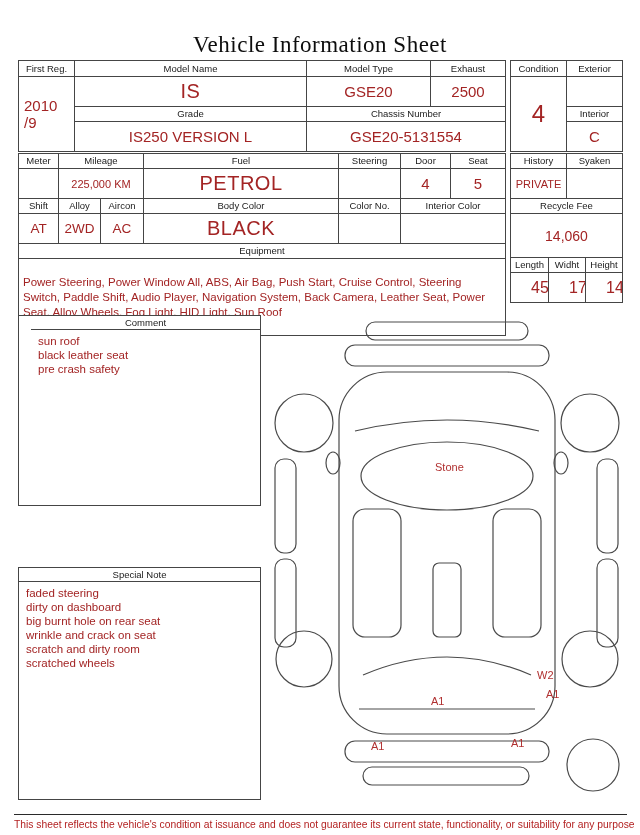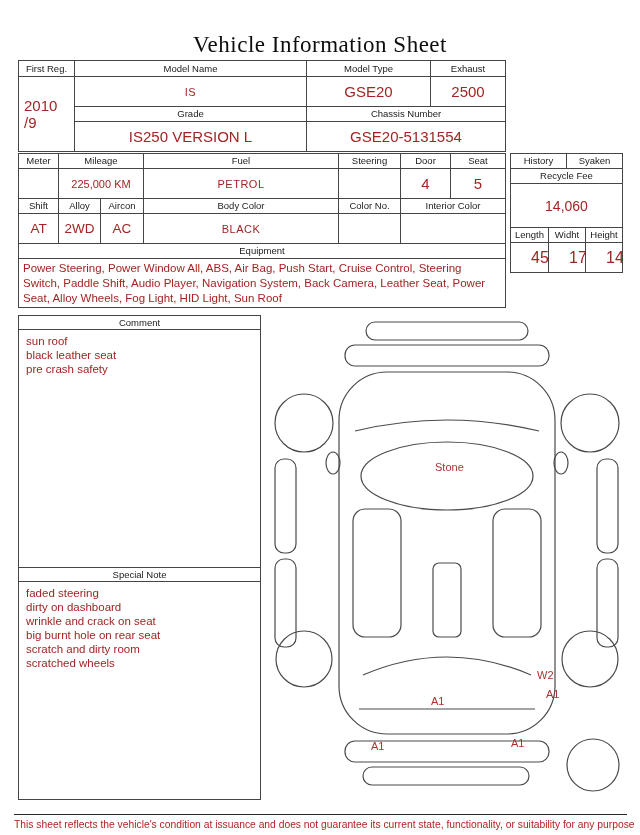--- a/index.html
+++ b/index.html
@@ -12,27 +12,27 @@
 
   .title { position:absolute; top:12px; left:0; width:100%; text-align:center;
            font-family:"Liberation Serif", serif; font-size:23px; color:#0d0d0d; letter-spacing:0.5px;margin-top:20px; }
 
   table.tbl { border-collapse:collapse; table-layout:fixed; background:#fff; }
   .tbl td { border:1px solid var(--border); text-align:center; vertical-align:middle; overflow:hidden; }
   td.lbl { font-size:9.5px; color:#1a1a1a; height:15px; line-height:12px; padding:1px 2px; white-space:nowrap;margin-top:48px; }
   td.val { color:var(--red); font-size:15px; height:30px; white-space:nowrap; }
   td.firstreg { text-align:left; padding-left:5px; font-size:15px; line-height:17px; }
   td.big4 { font-size:24px; }
-  td.fs-big { font-size:11px; letter-spacing:0.5px;text-align:center; }
+  td.fs-big { font-size:20px; letter-spacing:0.5px;text-align:center; }
   td.fs-small { font-size:11px; }
   td.fs-mid { font-size:13.5px; }
   td.fs-fee { font-size:14px; height:44px; }
   td.fs-dim { font-size:16px;padding-left:20px; }
   td.equip { text-align:left; white-space:normal; vertical-align:top; color:var(--red);
-             font-size:11.5px; line-height:14.8px; padding:2px 4px; height:45px; }
+             font-size:11.5px; line-height:14.8px; padding:16px 4px; height:45px; }
 
   .pos { position:absolute; }
 
   .box { position:absolute; left:18px; width:243px; border:1px solid var(--border); background:#fff; }
   .box-header { height:14px; border-bottom:1px solid var(--border); text-align:center;
                 font-size:9.5px; line-height:14px; color:#1a1a1a; }
   .box-body { padding:4px 7px; color:var(--red); font-size:11.5px; line-height:14px; }
 
   .diagram { position:absolute; left:263px; top:313px; width:367px; height:484px; }
   .diagram svg { display:block; }
@@ -74,20 +74,42 @@
       <td class="lbl">Grade</td>
       <td class="lbl" colspan="2">Chassis Number</td>
     </tr>
     <tr>
       <td class="val">IS250 VERSION L</td>
       <td class="val" colspan="2">GSE20-5131554</td>
     </tr>
   </tbody>
     </table>
 
+  <table class="tbl pos" style="left:510px; top:60px; width:112px;">
+    <colgroup>
+        <col style="width:56px">
+        <col style="width:56px">
+      </colgroup>
+    <tbody>
+        <tr>
+      <td class="lbl" style="height:16px">Condition</td>
+      <td class="lbl" style="height:16px">Exterior</td>
+    </tr>
+    <tr>
+      <td class="val big4" rowspan="3">4</td>
+      <td class="val"></td>
+    </tr>
+    <tr>
+      <td class="lbl">Interior</td>
+    </tr>
+    <tr>
+      <td class="val">C</td>
+    </tr>
+  </tbody>
+    </table>
 
   <table class="tbl pos" style="left:18px; top:153px; width:487px;">
     <colgroup>
       <col style="width:40px">
         <col style="width:42px">
         <col style="width:43px">
         <col style="width:195px">
       <col style="width:62px">
         <col style="width:50px">
         <col style="width:55px">
@@ -137,20 +159,24 @@
   <div class="pos" style="left:510px; top:153px; width:112px;">
     <table class="tbl" style="width:112px;">
       <colgroup>
           <col style="width:56px">
           <col style="width:56px">
         </colgroup>
       <tbody>
           <tr>
         <td class="lbl">History</td>
         <td class="lbl">Syaken</td>
+      </tr>
+      <tr>
+        <td class="val fs-small">PRIVATE</td>
+        <td class="val"></td>
       </tr>
     </tbody>
       </table>
     <table class="tbl" style="width:112px; margin-top:-1px;">
       <colgroup>
           <col style="width:112px">
         </colgroup>
       <tbody>
           <tr>
             <td class="lbl">Recycle Fee</td>
@@ -174,36 +200,36 @@
       </tr>
       <tr>
         <td class="val fs-dim">458</td>
         <td class="val fs-dim">179</td>
         <td class="val fs-dim">143</td>
       </tr>
     </tbody>
       </table>
   </div>
 
-  <div class="box" style="top:315px; height:253px;">
+  <div class="box" style="top:315px; height:191px;padding-left:12px;">
     <div class="box-header">Comment</div>
     <div class="box-body">
       <div>sun roof</div>
       <div>black leather seat</div>
       <div>pre crash safety</div>
     </div>
   </div>
 
   <div class="box" style="top:567px; height:233px;">
     <div class="box-header">Special Note</div>
     <div class="box-body">
       <div>faded steering</div>
       <div>dirty on dashboard</div>
+      <div>big burnt hole on rear seat</div>
       <div>wrinkle and crack on seat</div>
-      <div>big burnt hole on rear seat</div>
       <div>scratch and dirty room</div>
       <div>scratched wheels</div>
     </div>
   </div>
 
   <div class="diagram">
     <svg viewBox="0 0 367 484" width="367" height="484" xmlns="http://www.w3.org/2000/svg">
       <g stroke="#4a4a4a" fill="none" stroke-width="1.2">
         <rect x="103" y="9" width="162" height="18" rx="9"></rect>
         <rect x="82" y="32" width="204" height="21" rx="10"></rect>

